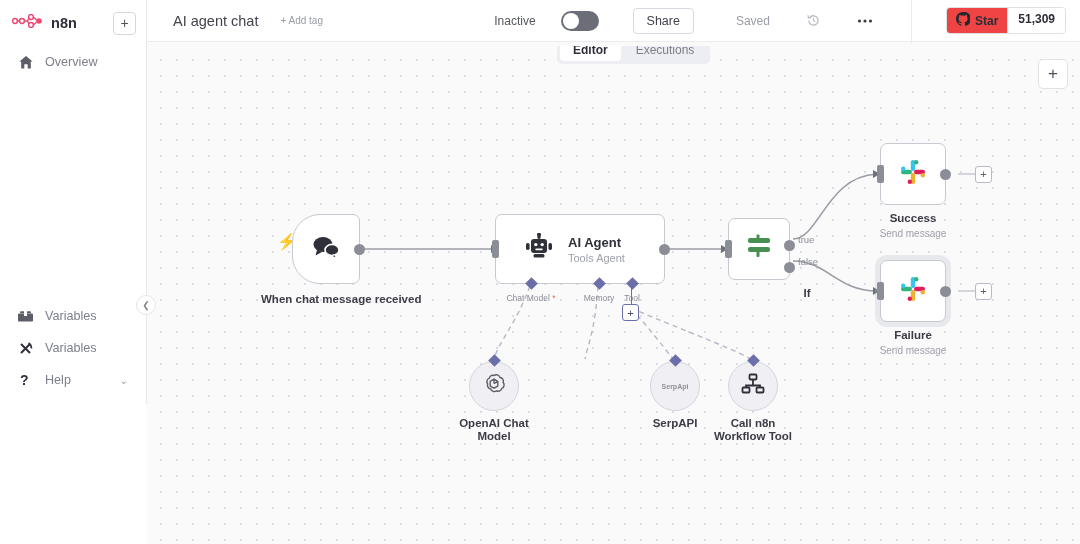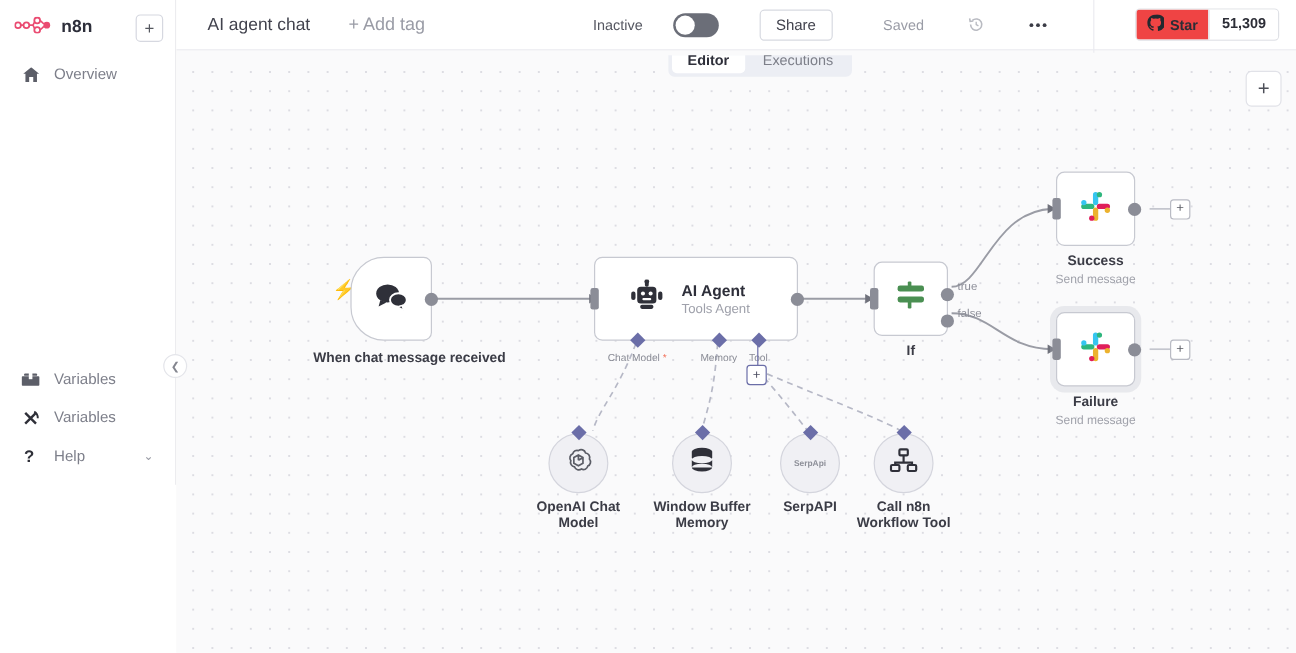--- a/index.html
+++ b/index.html
@@ -47,21 +47,21 @@
   }
 
   
   .main { flex: 1; position: relative; height: 544px; background: #fafafb; }
   .topbar {
     height: 42px; background: #fff; display: flex; align-items: center;
     padding: 0 14px 0 26px; position: relative; z-index: 30;
     border-bottom: 1px solid #ececf0;
   }
   .wf-title { font-size: 14.5px; color: #41424d; }
-  .add-tag { font-size: 15px; color: #9a9ca6; margin-left: 32px; cursor: pointer; }
+  .add-tag { font-size: 10px; color: #9a9ca6; margin-left: 22px; cursor: pointer; }
   .topbar-right { margin-left: auto; display: flex; align-items: center; gap: 16px; }
   .inactive-lbl { font-size: 12px; color: #555761; margin-right: 9px; }
   .toggle {
     width: 38px; height: 20px; border-radius: 10px; background: #6b6e78;
     position: relative; cursor: pointer; margin-right: 18px;
   }
   .toggle::after {
     content: ""; position: absolute; top: 2px; left: 2px;
     width: 16px; height: 16px; border-radius: 50%; background: #fff;
   }
@@ -370,21 +370,21 @@
               <rect x="12.5" y="1.5" width="3" height="5" rx="1"></rect>
               <rect x="4" y="14" width="22" height="5" rx="2"></rect>
               <rect x="12.5" y="18" width="3" height="6" rx="1"></rect>
             </svg>
           </span>
           <div class="port" style="right:-5.5px; top:21px; margin-top:0;"></div>
           <div class="port" style="right:-5.5px; top:43px; margin-top:0;"></div>
         </div>
         <div class="branch-lbl" style="left:70px; top:16px;">true</div>
         <div class="branch-lbl" style="left:70px; top:38px;">false</div>
-        <div class="nlabel" style="top:69px;">If</div>
+        <div class="nlabel" style="top:69px;margin-left:48px;">If</div>
       </div>
 
       <div class="node" style="left:733px; top:97px;">
         <div class="nbox" style="width:66px; height:62px; justify-content:center;">
           <div class="port-in"></div>
           <span>
             <svg width="26" height="26" viewBox="0 0 26 26">
               <rect x="10.8" y="1" width="4.4" height="11" rx="2.2" fill="#36c5f0"></rect>
               <rect x="1" y="10.8" width="11" height="4.4" rx="2.2" fill="#2eb67d"></rect>
               <rect x="10.8" y="14" width="4.4" height="11" rx="2.2" fill="#ecb22e"></rect>
@@ -421,49 +421,33 @@
           </span>
           <div class="port" style="right:-5.5px;"></div>
         </div>
         <div class="plus-stub" style="left:95px;">+</div>
         <div class="nlabel" style="top:69px;">
           <span>Failure</span>
           <span class="nsub">Send message</span>
         </div>
       </div>
 
-      <div class="subnode" style="left:310px; top:315px;">
+      <div class="subnode" style="left:322px; top:315px;">
         <div class="diamond"></div>
         <div class="circ">
           <span>
             <svg width="24" height="24" viewBox="0 0 24 24" fill="none" stroke="#5b5d66" stroke-width="1.4">
               <path d="M12 3.5c2.2-1.6 5.2-.6 6 2 2.4.2 4 2.7 3.2 5 1.6 1.9 1 4.9-1.4 5.9-.5 2.4-3.2 3.6-5.2 2.4-2 1.6-5 .7-5.9-1.8-2.4-.3-3.9-2.9-3-5.1-1.5-2-.8-4.9 1.6-5.8.6-2.4 3-3.3 4.7-2.6z"></path>
               <path d="M8.2 9.3 L12 7.1 L15.8 9.3 L15.8 14 L12 16.2 L8.2 14 Z M12 7.1 L12 11.6 M15.8 9.3 L12 11.6"></path>
             </svg>
           </span>
         </div>
         <div class="nlabel" style="top:56px; width:96px; white-space:normal;">OpenAI Chat Model</div>
       </div>
 
-      <div class="subnode" style="left:413px; top:315px;">
-        <div class="diamond"></div>
-        <div class="circ">
-          <span>
-            <svg width="22" height="24" viewBox="0 0 22 24" fill="#2f3039">
-              <ellipse cx="11" cy="4.5" rx="8.5" ry="3.4"></ellipse>
-              <path d="M2.5 4.5 v5 a8.5 3.4 0 0 0 17 0 v-5"></path>
-              <path d="M2.5 11.5 v5 a8.5 3.4 0 0 0 17 0 v-5"></path>
-              <ellipse cx="11" cy="11" rx="8.5" ry="3" fill="#f0f0f4"></ellipse>
-              <ellipse cx="11" cy="17.5" rx="8.5" ry="3" fill="#f0f0f4"></ellipse>
-              <path d="M2.5 17.5 a8.5 3.4 0 0 0 17 0" fill="#2f3039"></path>
-            </svg>
-          </span>
-        </div>
-        <div class="nlabel" style="top:56px; width:100px; white-space:normal;">Window Buffer Memory</div>
-      </div>
 
       <div class="subnode" style="left:503px; top:315px;">
         <div class="diamond"></div>
         <div class="circ">
           <span style="font-size:7px; color:#8e9099; font-weight:bold;">SerpApi</span>
         </div>
         <div class="nlabel" style="top:56px; width:90px; white-space:normal;">SerpAPI</div>
       </div>
 
       <div class="subnode" style="left:581px; top:315px;">

